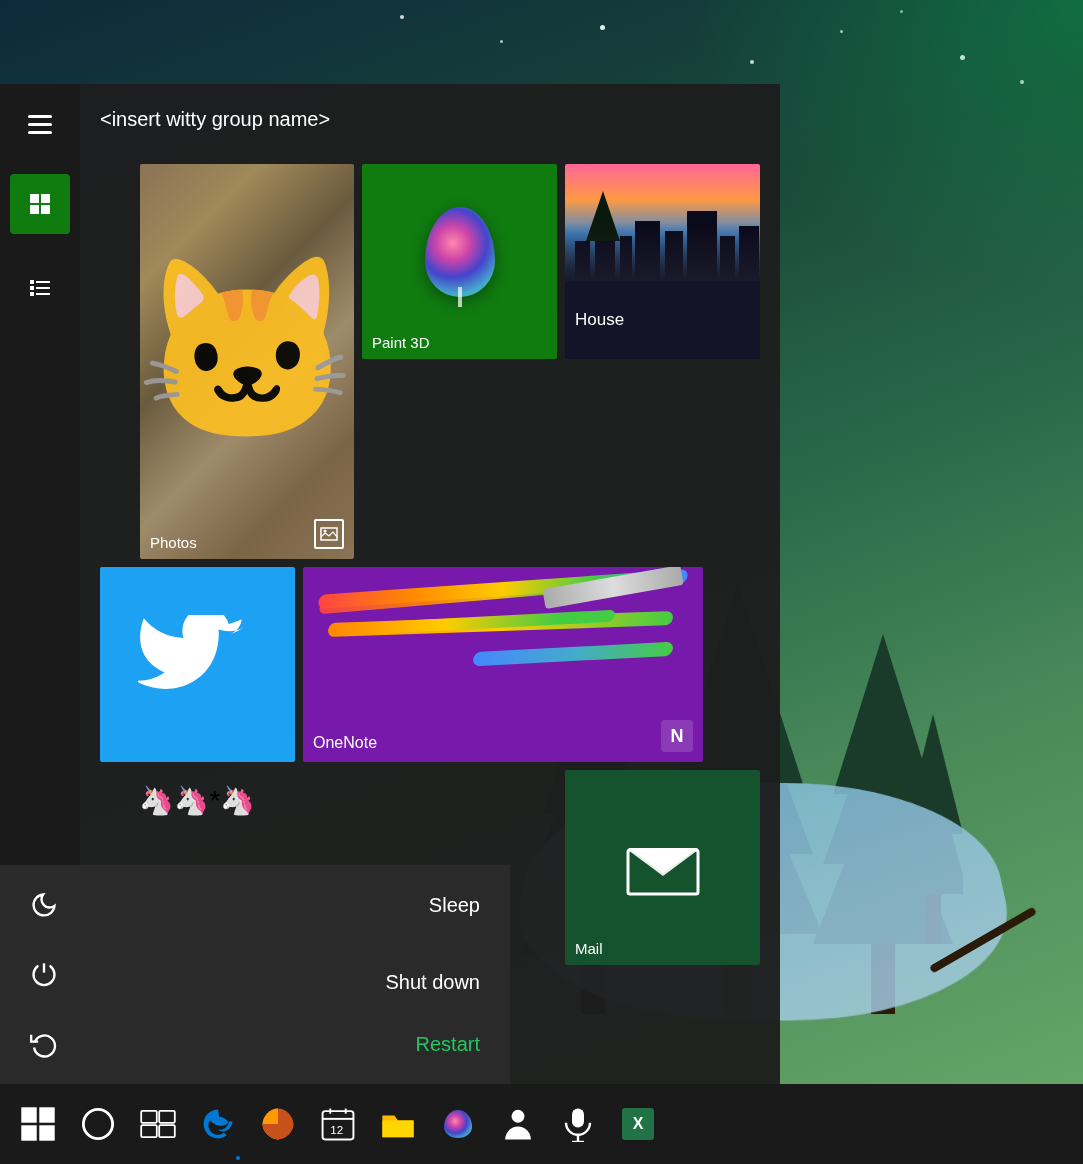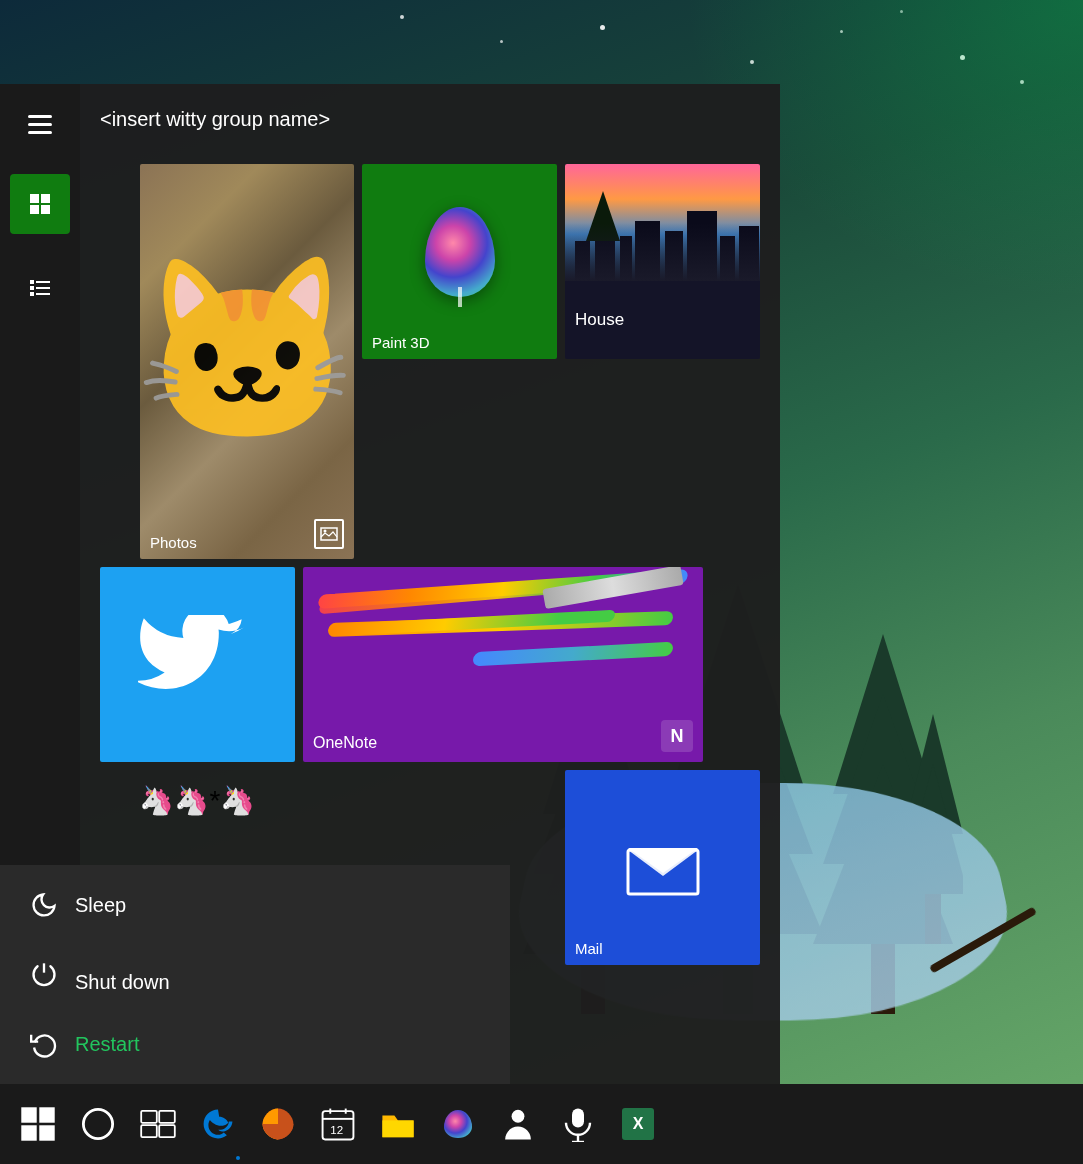--- a/index.html
+++ b/index.html
@@ -99,20 +99,21 @@
     }
 
     .power-menu-item {
       display: flex;
       align-items: center;
       padding: 18px 30px;
       cursor: pointer;
       color: white;
       font-size: 20px;
       gap: 17px;
+      justify-content: space-between;
     }
 
     
     .main-content {
       flex: 1;
       display: flex;
       flex-direction: column;
       overflow: hidden;
     }
 
@@ -210,21 +211,21 @@
       background: #107c10;
       display: flex;
       align-items: flex-end;
       padding: 12px;
     }
 
     
     .tile-mail {
       width: 195px;
       height: 195px;
-      background: #1d4ed8;
+      background: #14532d;
       display: flex;
       flex-direction: column;
       align-items: center;
       justify-content: center;
     }
 
     .tile-label {
       position: absolute;
       bottom: 8px;
       left: 10px;

